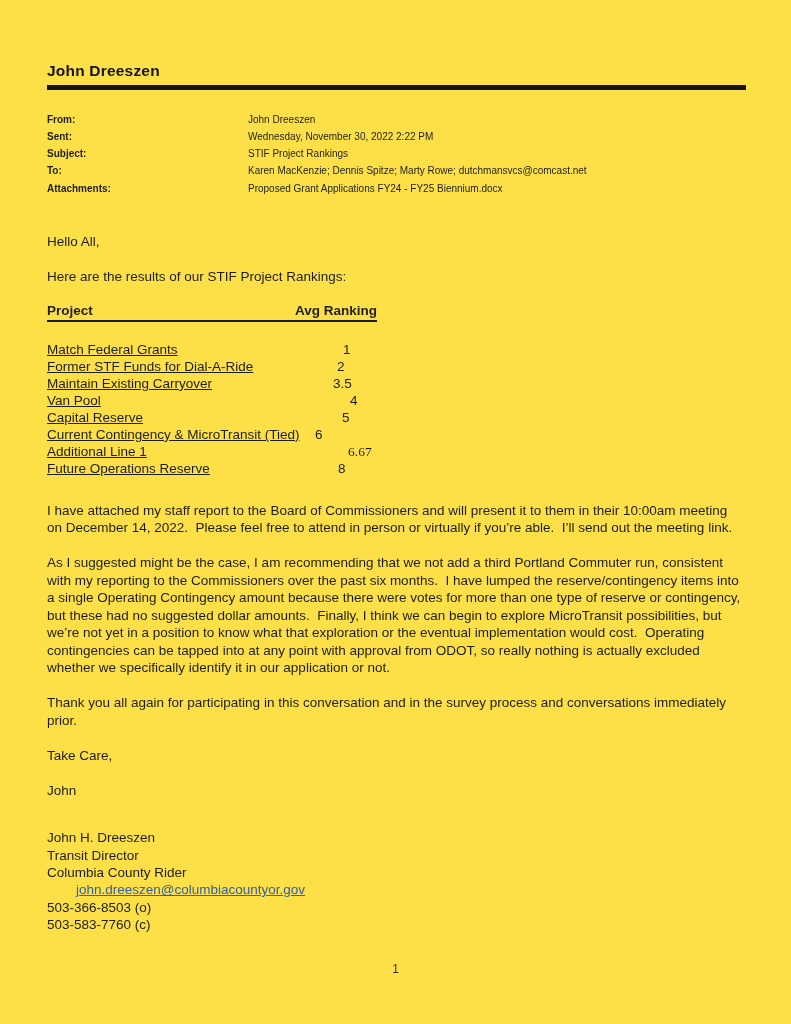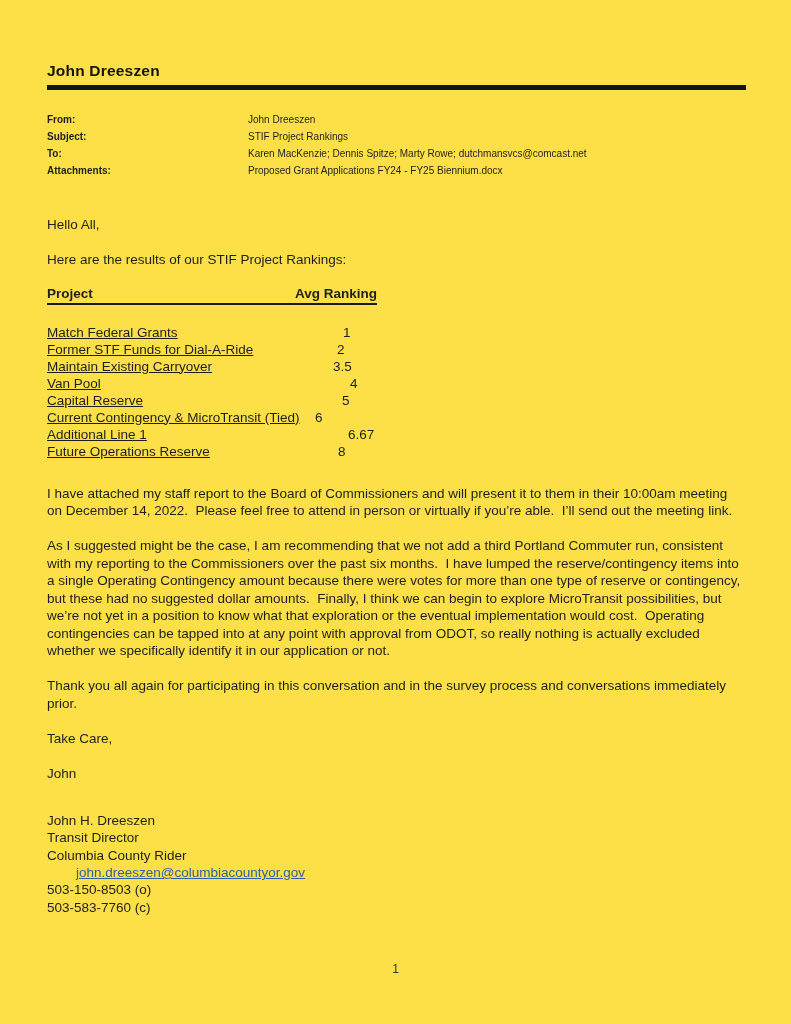--- a/index.html
+++ b/index.html
@@ -52,21 +52,21 @@
   .t-body { margin-top: 19px; }
   .t-row { display: flex; line-height: 17px; }
   .t-project { width: 268px; flex: none; text-decoration: underline; }
   .t-rank { padding-left: 0; }
   .t-body .t-row:nth-of-type(1) .t-rank { padding-left: 28px; }
   .t-body .t-row:nth-of-type(2) .t-rank { padding-left: 22px; }
   .t-body .t-row:nth-of-type(3) .t-rank { padding-left: 18px; }
   .t-body .t-row:nth-of-type(4) .t-rank { padding-left: 35px; }
   .t-body .t-row:nth-of-type(5) .t-rank { padding-left: 27px; }
   .t-body .t-row:nth-of-type(6) .t-rank { padding-left: 0px;  }
-  .t-body .t-row:nth-of-type(7) .t-rank { padding-left: 33px; }
+  .t-body .t-row:nth-of-type(7) .t-rank { padding-left: 33px; font-family: Liberation Serif, serif; }
   .t-body .t-row:nth-of-type(8) .t-rank { padding-left: 23px; }
 
   .signature { margin-top: 30px; font-size: 13.5px; line-height: 17.3px; }
   .sig-line { margin: 0; }
   .sig-link {
     color: #2e5fa8;
     text-decoration: underline;
     cursor: pointer;
     padding-left: 29px;
   }
@@ -87,20 +87,24 @@
   <h1 class="title">John Dreeszen</h1>
   <div class="title-rule"></div>
 
   <div class="fields">
 
       <div class="field-row">
         <span class="field-label">From:</span>
         <span class="field-value">John Dreeszen</span>
       </div>
 
+      <div class="field-row">
+        <span class="field-label">Sent:</span>
+        <span class="field-value">Wednesday, November 30, 2022 2:22 PM</span>
+      </div>
 
       <div class="field-row">
         <span class="field-label">Subject:</span>
         <span class="field-value">STIF Project Rankings</span>
       </div>
 
       <div class="field-row">
         <span class="field-label">To:</span>
         <span class="field-value">Karen MacKenzie; Dennis Spitze; Marty Rowe; dutchmansvcs@comcast.net</span>
       </div>
@@ -173,19 +177,19 @@
     </div>
 
   <p class="para">Take Care,</p>
   <p class="para">John</p>
 
   <div class="signature">
     <p class="sig-line">John H. Dreeszen</p>
     <p class="sig-line">Transit Director</p>
     <p class="sig-line">Columbia County Rider</p>
     <p class="sig-line"><a class="sig-link">john.dreeszen@columbiacountyor.gov</a></p>
-    <p class="sig-line">503-150-8503 (o)</p>
+    <p class="sig-line">503-366-8503 (o)</p>
     <p class="sig-line">503-583-7760 (c)</p>
   </div>
 
   <div class="page-footer">1</div>
 
 </div>
 
 </body></html>

